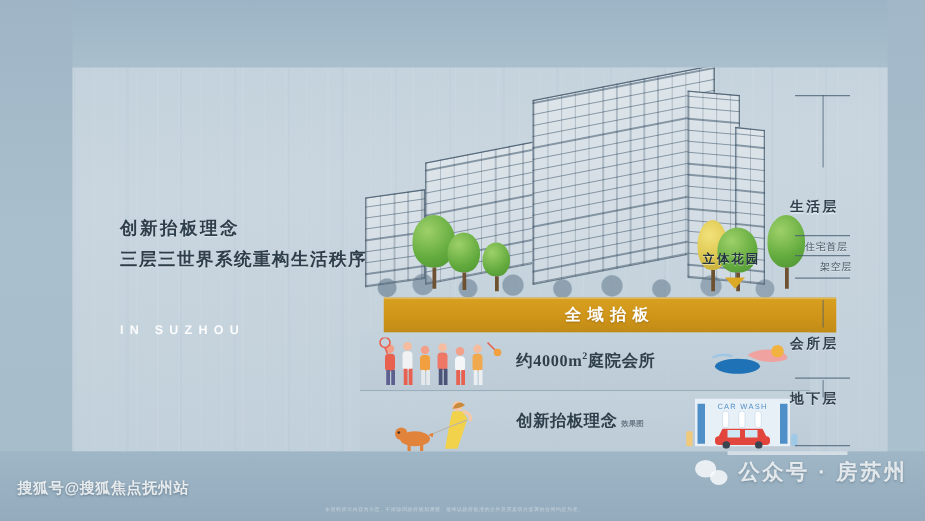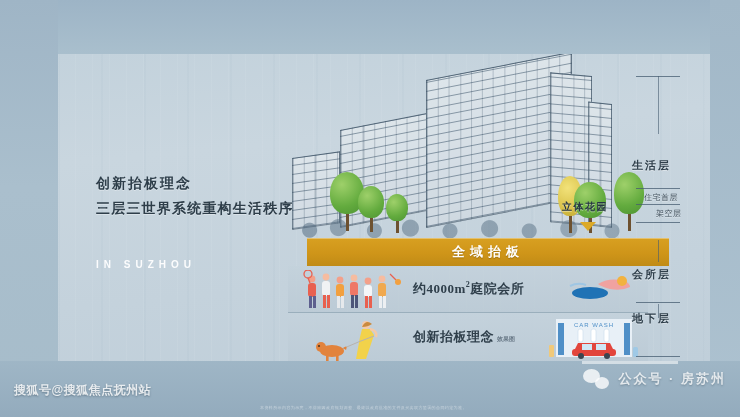--- a/index.html
+++ b/index.html
@@ -246,21 +246,21 @@
     font-size:12px; font-weight:bold;
     color:rgba(255,255,255,.82);
     letter-spacing:.5px;
     text-shadow:0 1px 2px rgba(40,60,75,.45);
     display:flex; align-items:center; gap:4px;justify-content:center;
   }
   .wm-right {
     position:absolute; right:14px; bottom:28px;
     display:flex; align-items:center; gap:9px;
     color:rgba(255,255,255,.78);
-    font-size:13px; font-weight:bold;
+    font-size:17px; font-weight:bold;
     letter-spacing:2px;
     text-shadow:0 1px 2px rgba(40,60,75,.35);
   }
   .wechat-ico {
     width:26px; height:21px; position:relative; display:inline-block;
   }
   .wechat-ico .b1, .wechat-ico .b2 {
     position:absolute; border-radius:50%;
     background: rgba(255,255,255,.78);
   }

